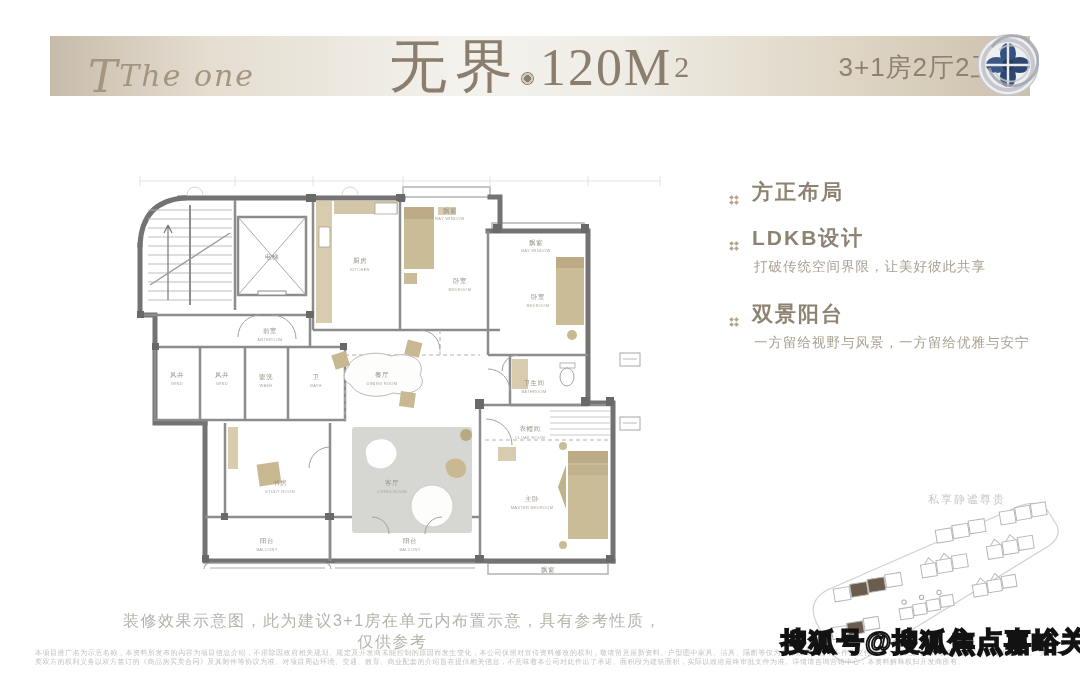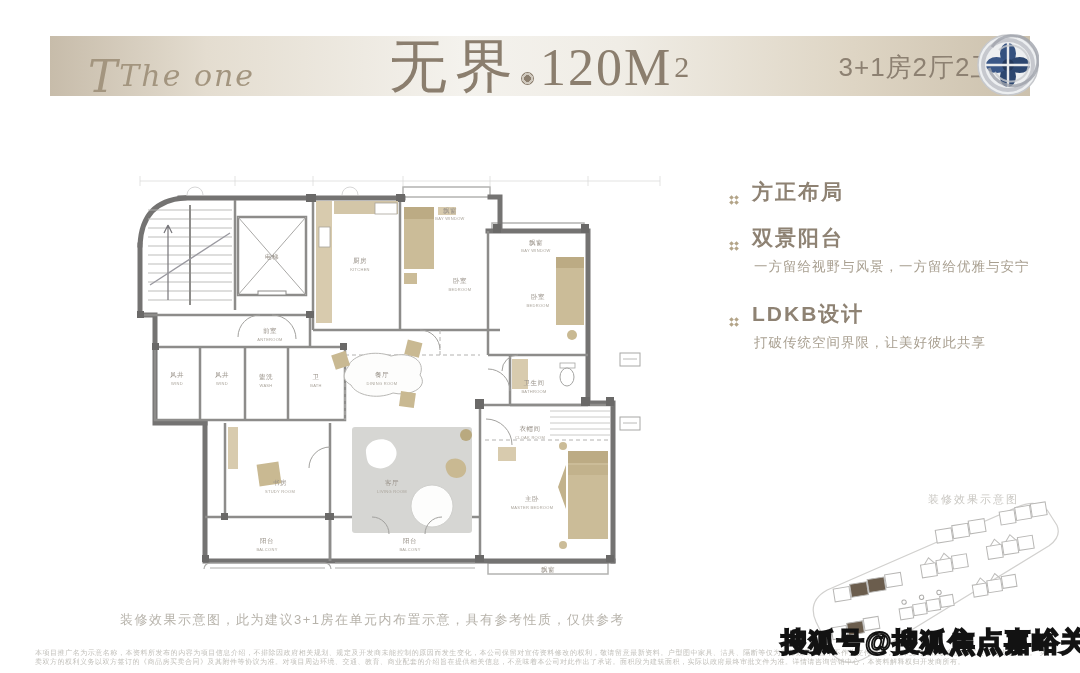--- a/index.html
+++ b/index.html
@@ -41,22 +41,22 @@
   .feature-head{display:flex;align-items:flex-end;height:30px;}
   .feature-head svg{margin-right:12px;flex:0 0 auto;}
   .feature-title{font-size:21px;color:#8e8273;font-weight:700;letter-spacing:2px;}
   .feature-desc{
     margin:6px 0 22px 26px;font-size:13.5px;color:#a89f90;letter-spacing:1px;
   }
   
   .plan{position:absolute;left:120px;top:165px;width:545px;height:455px;}
   .plan svg{width:100%;height:100%;}
   .plan-caption{
-    position:absolute;left:120px;top:611px;width:545px;
-    font-size:13px;color:#b7b3ab;letter-spacing:1.5px;
+    position:absolute;left:120px;top:611px;width:545px;text-align:center;
+    font-size:16px;color:#b7b3ab;letter-spacing:1.5px;
   }
   
   .siteplan{position:absolute;left:795px;top:485px;width:285px;height:180px;}
   .siteplan-label{
     position:absolute;left:928px;top:492px;width:130px;
     font-size:11px;color:#c9c7c2;letter-spacing:2px;
   }
   
   .watermark{
     position:absolute;left:781px;top:624px;width:300px;
@@ -123,37 +123,37 @@
   <div class="feature">
     <div class="feature-head">
       <svg width="12" height="12" viewBox="0 0 12 12">
           <g fill="#b3a488">
             <path d="M3.5,1.2 L5.8,3.5 L3.5,5.8 L1.2,3.5 Z"></path>
             <path d="M8.5,1.2 L10.8,3.5 L8.5,5.8 L6.2,3.5 Z"></path>
             <path d="M3.5,6.2 L5.8,8.5 L3.5,10.8 L1.2,8.5 Z"></path>
             <path d="M8.5,6.2 L10.8,8.5 L8.5,10.8 L6.2,8.5 Z"></path>
           </g>
         </svg>
-      <span class="feature-title">双景阳台</span>
+      <span class="feature-title">LDKB设计</span>
     </div>
-    <div class="feature-desc">一方留给视野与风景，一方留给优雅与安宁</div>
+    <div class="feature-desc">打破传统空间界限，让美好彼此共享</div>
   </div>
   <div class="feature">
     <div class="feature-head">
       <svg width="12" height="12" viewBox="0 0 12 12">
           <g fill="#b3a488">
             <path d="M3.5,1.2 L5.8,3.5 L3.5,5.8 L1.2,3.5 Z"></path>
             <path d="M8.5,1.2 L10.8,3.5 L8.5,5.8 L6.2,3.5 Z"></path>
             <path d="M3.5,6.2 L5.8,8.5 L3.5,10.8 L1.2,8.5 Z"></path>
             <path d="M8.5,6.2 L10.8,8.5 L8.5,10.8 L6.2,8.5 Z"></path>
           </g>
         </svg>
-      <span class="feature-title">LDKB设计</span>
+      <span class="feature-title">双景阳台</span>
     </div>
-    <div class="feature-desc">打破传统空间界限，让美好彼此共享</div>
+    <div class="feature-desc">一方留给视野与风景，一方留给优雅与安宁</div>
   </div>
   <div class="feature">
   </div>
 </div>
 
 <div class="plan">
 <svg viewBox="0 0 545 455">
 
   <g stroke="#dcdcda" stroke-width="0.8">
     <path d="M20,16 H540"></path>
@@ -354,21 +354,21 @@
     <text class="rl-en" x="410" y="274">CLOAK ROOM</text>
     <text class="rl-cn" x="412" y="336">主卧</text>
     <text class="rl-en" x="412" y="344">MASTER BEDROOM</text>
     <text class="rl-cn" x="428" y="407">飘窗</text>
   </g>
 </svg>
 </div>
 
 <div class="plan-caption">装修效果示意图，此为建议3+1房在单元内布置示意，具有参考性质，仅供参考</div>
 
-<div class="siteplan-label">装修效果示意图</div>
+<div class="siteplan-label">私享静谧尊贵</div>
 <div class="siteplan">
 <svg viewBox="0 0 285 185">
   <g transform="rotate(-9 140 95)">
     <path d="M16,118 Q10,96 32,88 L232,36 Q254,30 262,44 L269,60 Q272,72 258,79 L62,160 Q36,170 26,150 Z" fill="none" stroke="#d2d1cf" stroke-width="1.2"></path>
 
     <g fill="#ffffff" stroke="#b8b7b5" stroke-width="1">
       <rect x="148" y="46" width="16" height="13"></rect>
           <rect x="165" y="44" width="16" height="13"></rect>
           <rect x="182" y="42" width="16" height="13"></rect>
       <rect x="214" y="38" width="15" height="13"></rect>

